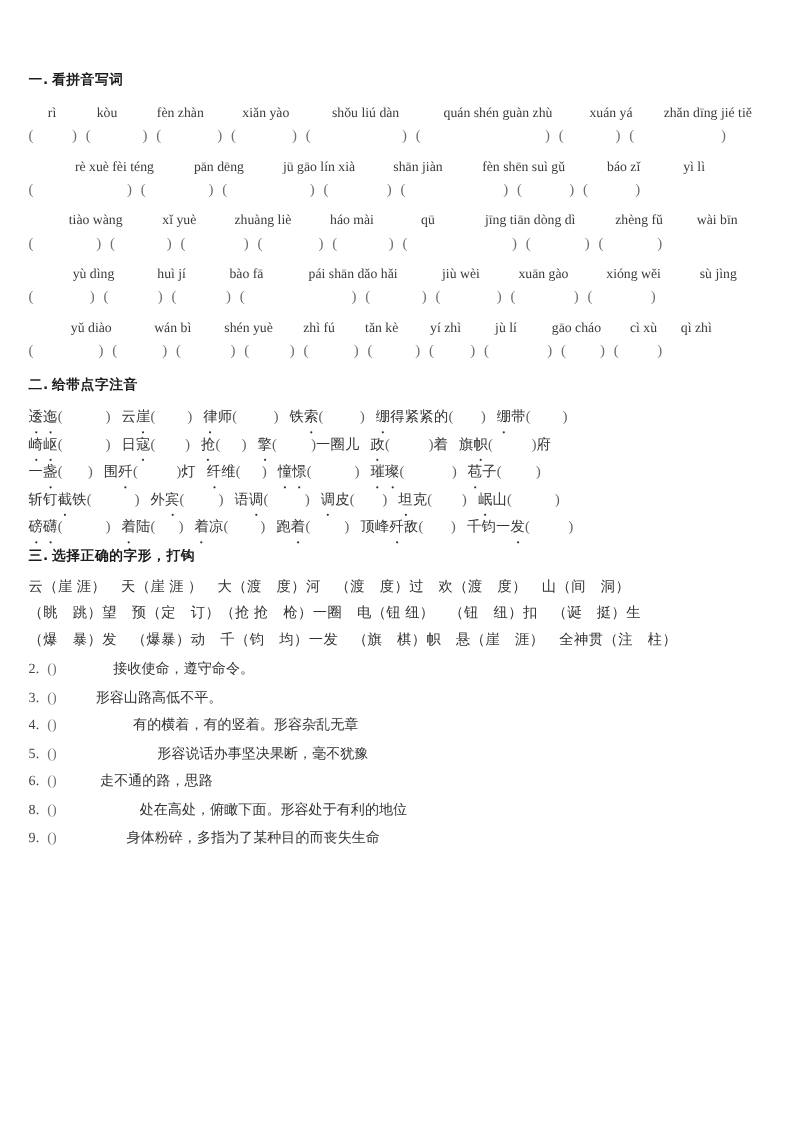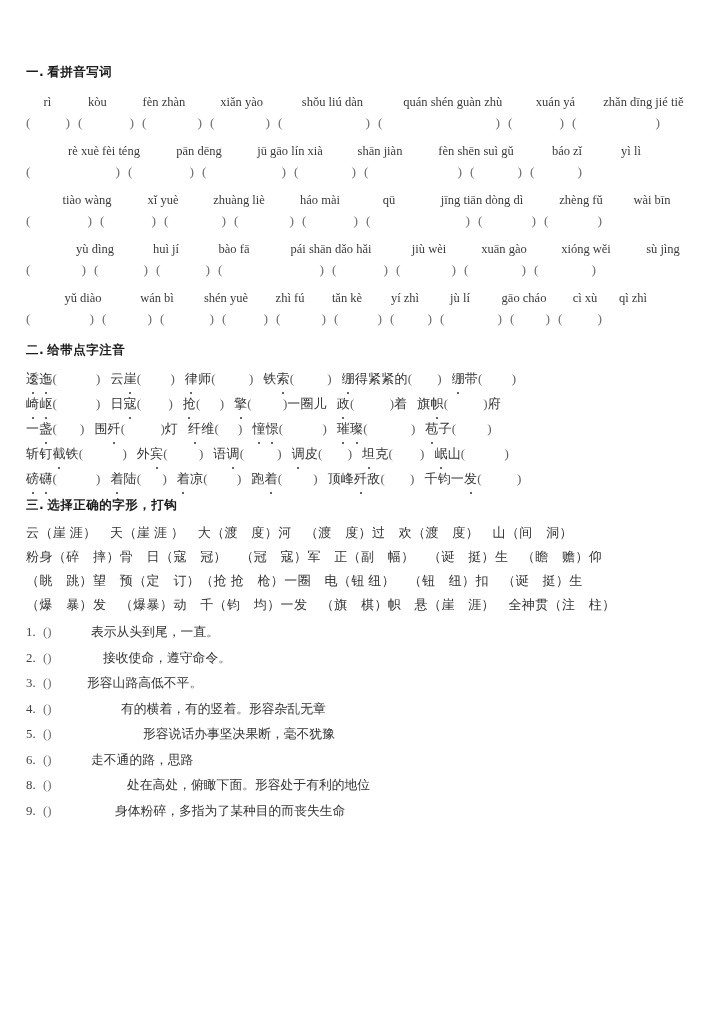--- a/index.html
+++ b/index.html
@@ -262,21 +262,21 @@
                 <span class="lp">(</span>
                 <span class="rp">)</span>
               </span>
               <span class="br-cell" style="width: 58px; margin-right: 8px;">
                 <span class="lp">(</span>
                 <span class="rp">)</span>
               </span>
             </div>
           </div>
           <div class="py-block">
-            <div class="py-row" style="padding-left: 22px; justify-content: flex-end;">
+            <div class="py-row" style="padding-left: 22px;">
               <span class="py-cell" style="width: 74px;">yù dìng</span>
               <span class="py-cell" style="width: 68px;">huì   jí</span>
               <span class="py-cell" style="width: 68px;">bào fā</span>
               <span class="py-cell" style="width: 126px;">pái shān dǎo hǎi</span>
               <span class="py-cell" style="width: 70px;">jiù wèi</span>
               <span class="py-cell" style="width: 80px;">xuān gào</span>
               <span class="py-cell" style="width: 84px;">xióng wěi</span>
               <span class="py-cell" style="width: 70px;">sù   jìng</span>
             </div>
             <div class="br-row">
@@ -475,29 +475,27 @@
             </span><span class="gap-s"></span></div>
         </div>
     </div>
 
     <div class="s3">
       <div class="sec-head">
         <span class="num">三.</span><span>选择正确的字形，打钩</span>
       </div>
       <div id="s3-lines">
           <div class="s3-line">云（崖 涯）　天（崖 涯 ）　大（渡　度）河　（渡　度）过　欢（渡　度）　山（间　洞）</div>
-          <div class="s3-line">粉身（碎　摔）骨　日（寇　冠）　（冠　寇）军　正（副　幅）　（诞　挺）生　（瞻　赡）仰</div>
           <div class="s3-line">（眺　跳）望　预（定　订）（抢 抢　枪）一圈　电（钮 纽）　（钮　纽）扣　（诞　挺）生</div>
           <div class="s3-line">（爆　暴）发　（爆暴）动　千（钧　均）一发　（旗　棋）帜　悬（崖　涯）　全神贯（注　柱）</div>
         </div>
     </div>
 
     <div class="s4">
       <div id="s4-items">
-          <div class="s4-item"><span class="s4-idx">1.</span><span class="br-cell s4-blank" style="width: 48px;"><span class="lp paren">(</span><span class="rp paren">)</span></span><span>表示从头到尾，一直。</span></div>
           <div class="s4-item"><span class="s4-idx">2.</span><span class="br-cell s4-blank" style="width: 60px;"><span class="lp paren">(</span><span class="rp paren">)</span></span><span>接收使命，遵守命令。</span></div>
           <div class="s4-item"><span class="s4-idx">3.</span><span class="br-cell s4-blank" style="width: 44px;"><span class="lp paren">(</span><span class="rp paren">)</span></span><span>形容山路高低不平。</span></div>
           <div class="s4-item"><span class="s4-idx">4.</span><span class="br-cell s4-blank" style="width: 78px;"><span class="lp paren">(</span><span class="rp paren">)</span></span><span>有的横着，有的竖着。形容杂乱无章</span></div>
           <div class="s4-item"><span class="s4-idx">5.</span><span class="br-cell s4-blank" style="width: 100px;"><span class="lp paren">(</span><span class="rp paren">)</span></span><span>形容说话办事坚决果断，毫不犹豫</span></div>
           <div class="s4-item"><span class="s4-idx">6.</span><span class="br-cell s4-blank" style="width: 48px;"><span class="lp paren">(</span><span class="rp paren">)</span></span><span>走不通的路，思路</span></div>
           <div class="s4-item"><span class="s4-idx">8.</span><span class="br-cell s4-blank" style="width: 84px;"><span class="lp paren">(</span><span class="rp paren">)</span></span><span>处在高处，俯瞰下面。形容处于有利的地位</span></div>
           <div class="s4-item"><span class="s4-idx">9.</span><span class="br-cell s4-blank" style="width: 72px;"><span class="lp paren">(</span><span class="rp paren">)</span></span><span>身体粉碎，多指为了某种目的而丧失生命</span></div>
         </div>
     </div>
 

